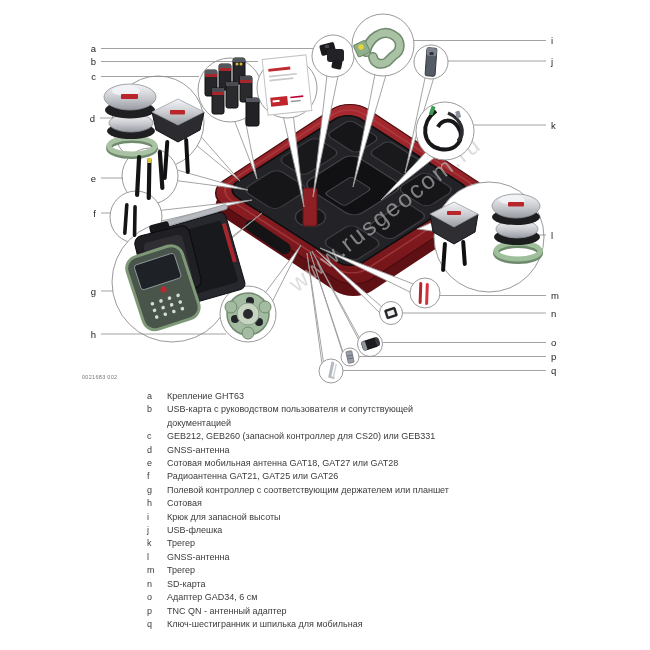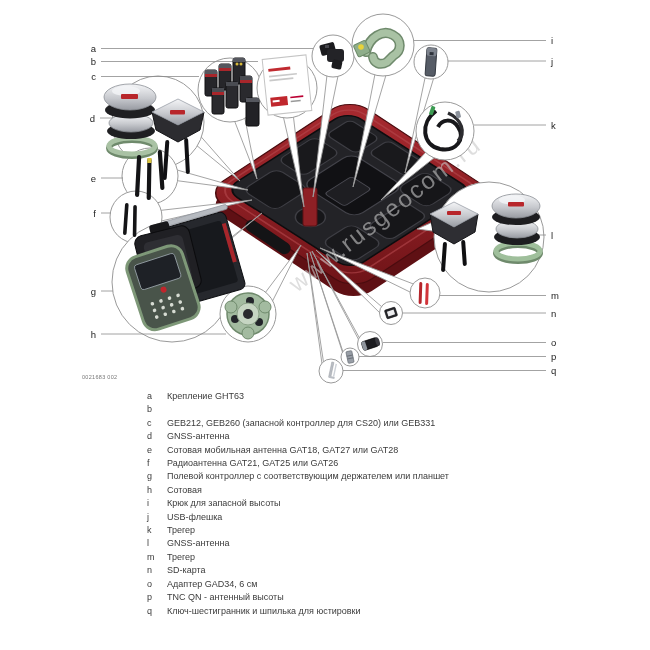--- a/index.html
+++ b/index.html
@@ -349,20 +349,21 @@
   <text x="82" y="379" font-size="5.5" letter-spacing="0.3" fill="#777777">0021683 002</text>
 </svg>
 
 <div class="legend">
   <div class="lrow">
         <span class="ll">a</span>
         <span class="lt">Крепление GHT63</span>
       </div>
   <div class="lrow">
         <span class="ll">b</span>
+        <span class="lt tight">USB-карта с руководством пользователя и сопутствующей документацией</span>
       </div>
   <div class="lrow">
         <span class="ll">c</span>
         <span class="lt">GEB212, GEB260 (запасной контроллер для CS20) или GEB331</span>
       </div>
   <div class="lrow">
         <span class="ll">d</span>
         <span class="lt">GNSS-антенна</span>
       </div>
   <div class="lrow">
@@ -404,21 +405,21 @@
   <div class="lrow">
         <span class="ll">n</span>
         <span class="lt">SD-карта</span>
       </div>
   <div class="lrow">
         <span class="ll">o</span>
         <span class="lt">Адаптер GAD34, 6 см</span>
       </div>
   <div class="lrow">
         <span class="ll">p</span>
-        <span class="lt">TNC QN - антенный высоты</span>
+        <span class="lt">TNC QN - антенный адаптер</span>
       </div>
   <div class="lrow">
         <span class="ll">q</span>
-        <span class="lt">Ключ-шестигранник и шпилька для юстировки</span>
+        <span class="lt">Ключ-шестигранник и шпилька для мобильная</span>
       </div>
 </div>
 
 </div>
 
 </body></html>

